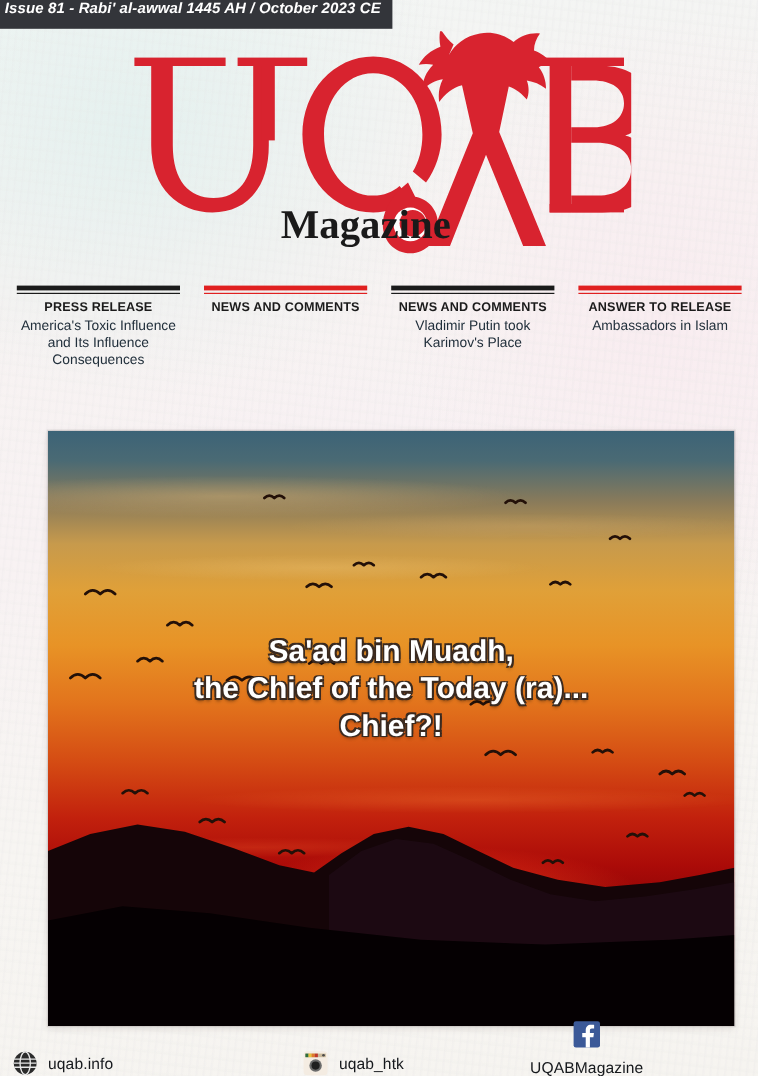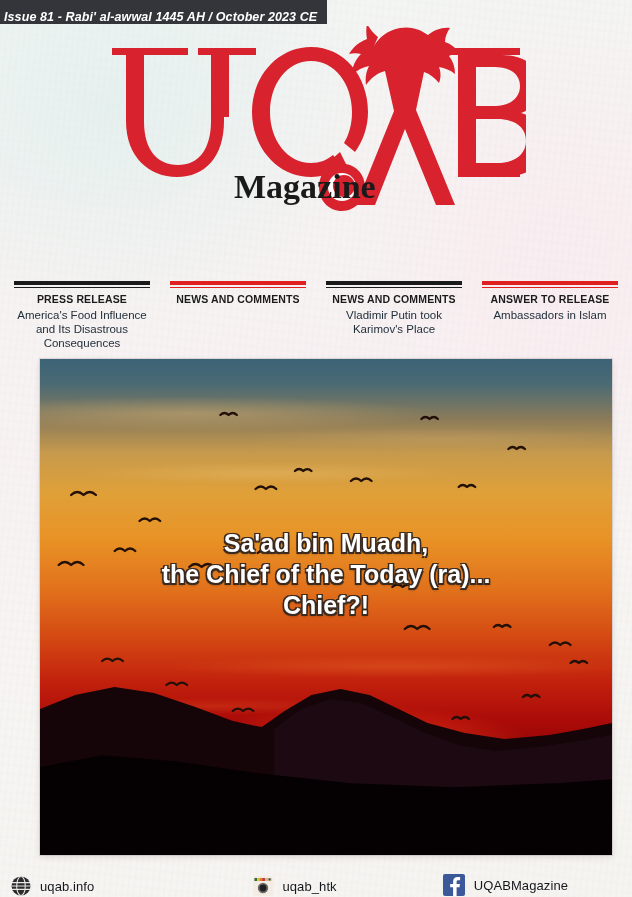--- a/index.html
+++ b/index.html
@@ -41,21 +41,21 @@
     top: 0;
     height: 24px;
     padding: 0 10px 0 4px;
     background: #33353a;
     color: #ffffff;
     font-size: 12.5px;
     font-weight: bold;
     font-style: italic;
     letter-spacing: .1px;
     display: flex;
-    align-items: flex-end;
+    align-items: flex-start;
     white-space: nowrap;
     z-index: 6;
   }
 
   
   .masthead {
     position: absolute;
     left: 0;
     right: 0;
     top: 26px;
@@ -79,21 +79,20 @@
 
   
   .teasers {
     position: absolute;
     left: 10px;
     right: 10px;
     top: 238px;
     display: flex;
     gap: 12px;
     z-index: 4;
-    margin-top: 43px;
   }
   .teaser {
     flex: 1 1 0;
     text-align: center;
     padding: 0 4px;
   }
   .rule {
     height: 7px;
     margin-bottom: 4px;
   }
@@ -228,21 +227,21 @@
     align-items: flex-end;
     z-index: 5;
   }
   .social {
     display: flex;
     align-items: center;
     gap: 8px;
   }
   .social.s0 { margin-left: 10px; }
   .social.s1 { margin-left: 158px; }
-  .social.s2 { margin-left: 105px; }
+  .social.s2 { margin-left: 105px; flex-direction: column; }
   .social-label {
     font-size: 13px;
     color: #15181c;
     letter-spacing: .1px;
   }
   .ico { width: 22px; height: 22px; display: block; flex: none; }
   .ico svg { display: block; width: 22px; height: 22px; }
   .ico.fb { width: 24px; height: 24px; }
   .ico.fb svg { width: 24px; height: 24px; }
 </style>
@@ -319,21 +318,21 @@
   </div>
 
   <div class="teasers">
 
     <div class="teaser">
       <div class="rule black">
         <div class="rule-bar"></div>
           <div class="rule-line"></div>
       </div>
       <div class="kicker">PRESS RELEASE</div>
-      <div class="teaser-head">America's Food Influence and Its Disastrous Consequences</div>
+      <div class="teaser-head">America's Toxic Influence and Its Influence Consequences</div>
     </div>
 
     <div class="teaser">
       <div class="rule red">
         <div class="rule-bar"></div>
           <div class="rule-line"></div>
       </div>
       <div class="kicker">NEWS AND COMMENTS</div>
     </div>
 

